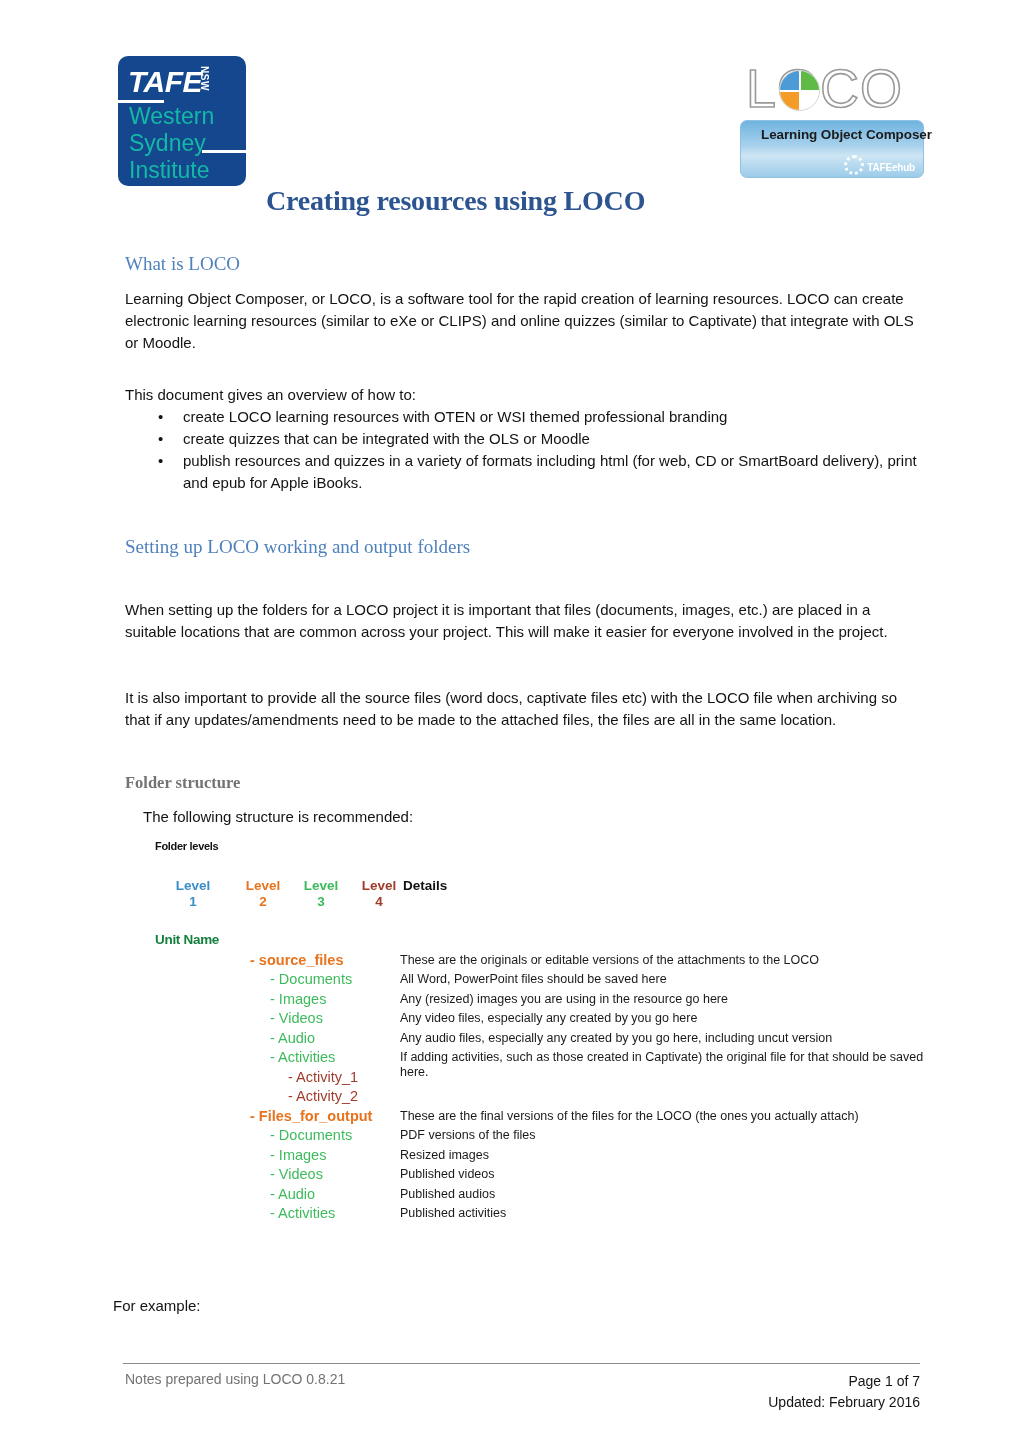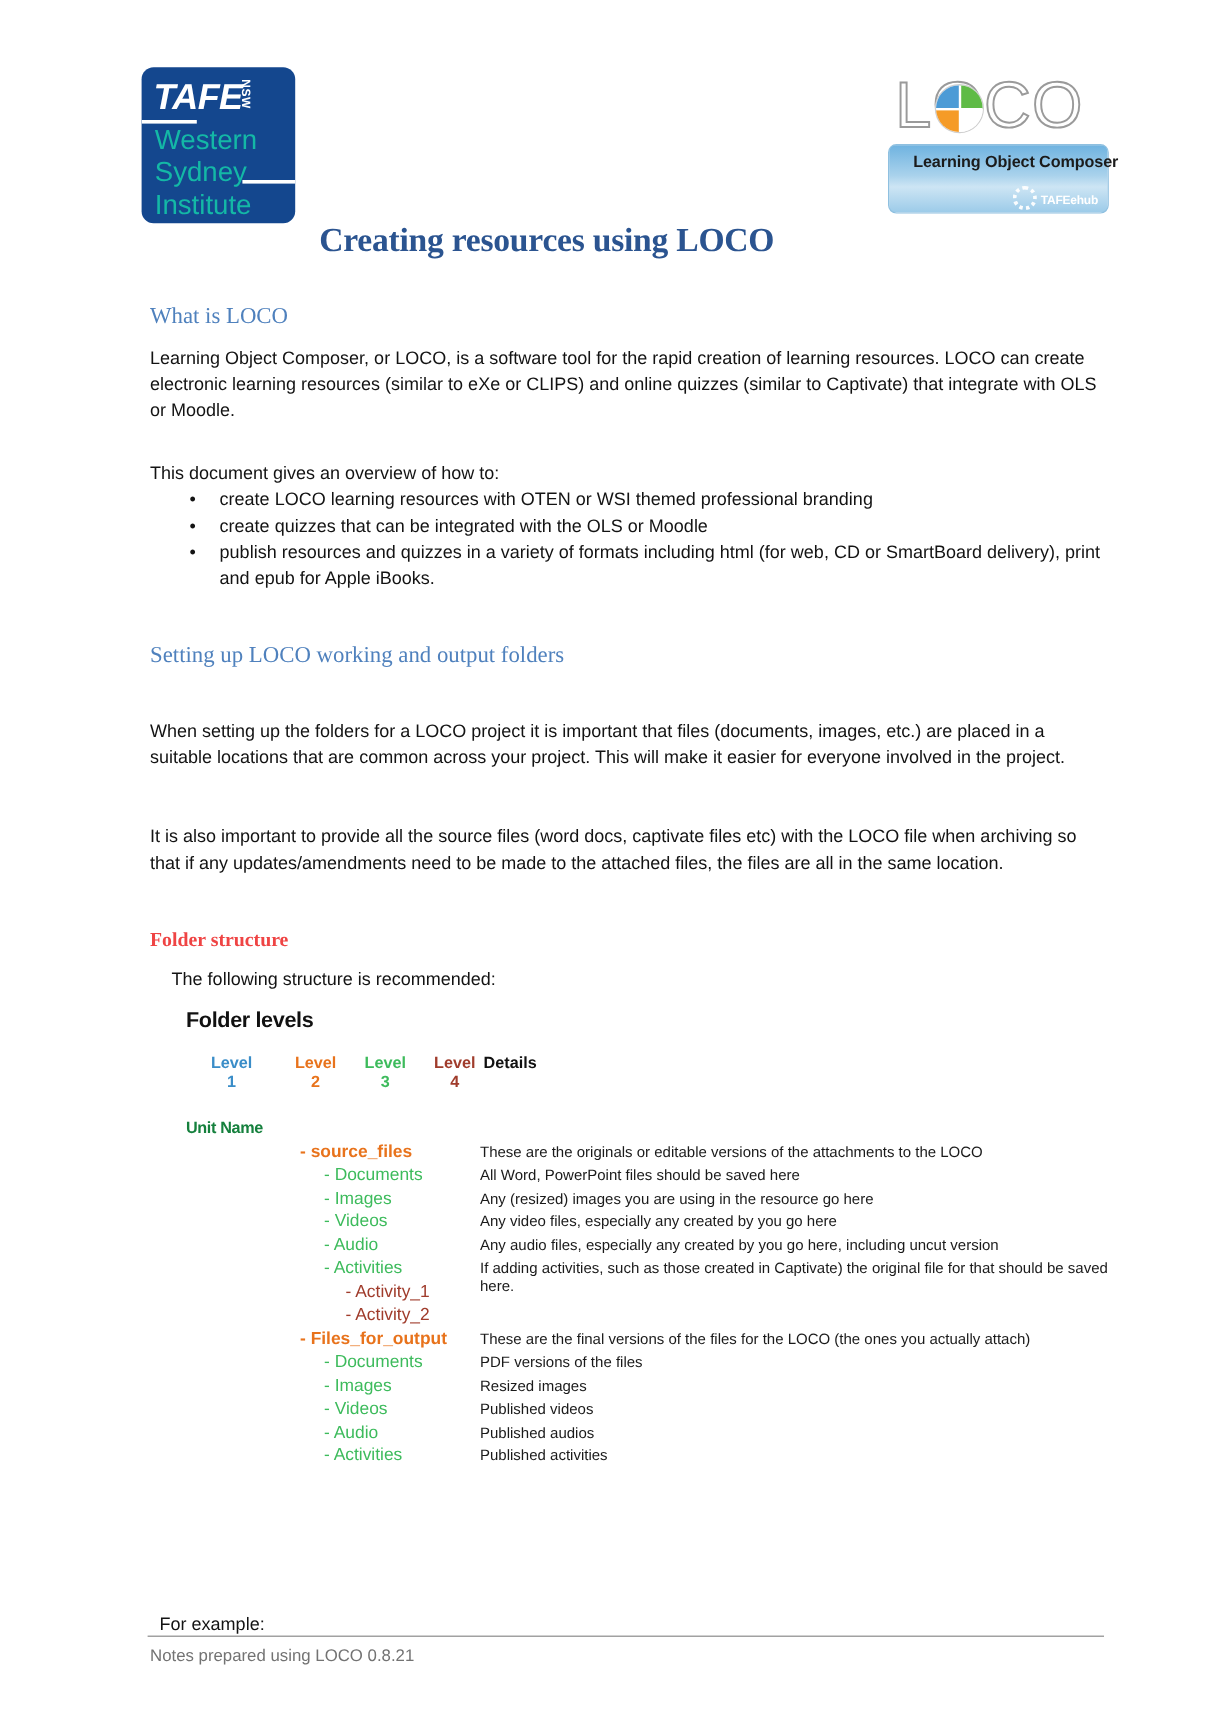--- a/index.html
+++ b/index.html
@@ -215,21 +215,21 @@
     font-size: 19px;
     color: #4F81BD;
     letter-spacing: 0px;
     white-space: nowrap;
   }
   .h3 {
     position: absolute;
     font-family: "Liberation Serif", serif;
     font-weight: bold;
     font-size: 16.5px;
-    color: #ef4444;
+    color: #737373;
     white-space: nowrap;
   }
   .para {
     position: absolute;
     font-family: "Liberation Sans", sans-serif;
     font-size: 15px;
     line-height: 22px;
     color: #131313;
     width: 800px;
   }
@@ -261,21 +261,21 @@
   .diagram {
     position: absolute;
     left: 155px;
     top: 840px;
     width: 800px;
     font-family: "Liberation Sans", sans-serif;
   }
   .diagram .dg-title {
     position: absolute;
     left: 0; top: 0;
-    font-size: 18px;
+    font-size: 11px;
     font-weight: bold;
     color: #111111;
     letter-spacing: -0.3px;
     text-align: right;
   }
   .dg-headrow {
     position: absolute;
     left: 0;
     top: 38px;
     width: 800px;
@@ -319,26 +319,25 @@
     top: 1px;
     font-size: 12.5px;
     color: #1a1a1a;
     white-space: nowrap;
   }
   .dg-row .detail.wrap { white-space: normal; width: 545px; line-height: 15px;}
 
   
   .for-example {
     position: absolute;
-    left: 133px;
+    left: 113px;
     top: 1297px;
     font-family: "Liberation Sans", sans-serif;
     font-size: 15px;
     color: #131313;
-    margin-top: 48px;
   }
   .footer-rule {
     position: absolute;
     left: 123px;
     top: 1363px;
     width: 797px;
     height: 1px;
     background: #8a8a8a;
   }
   .footer-left {
@@ -503,14 +502,18 @@
         </div>
       </div>
   </div>
 
   <div class="for-example">For example:</div>
 
   <div class="footer-rule"></div>
 
   <div class="footer-left">Notes prepared using LOCO 0.8.21</div>
 
+  <div class="footer-right">
+    <div>Page 1 of 7</div>
+    <div>Updated: February 2016</div>
+  </div>
 
 </div>
 
 </body></html>

